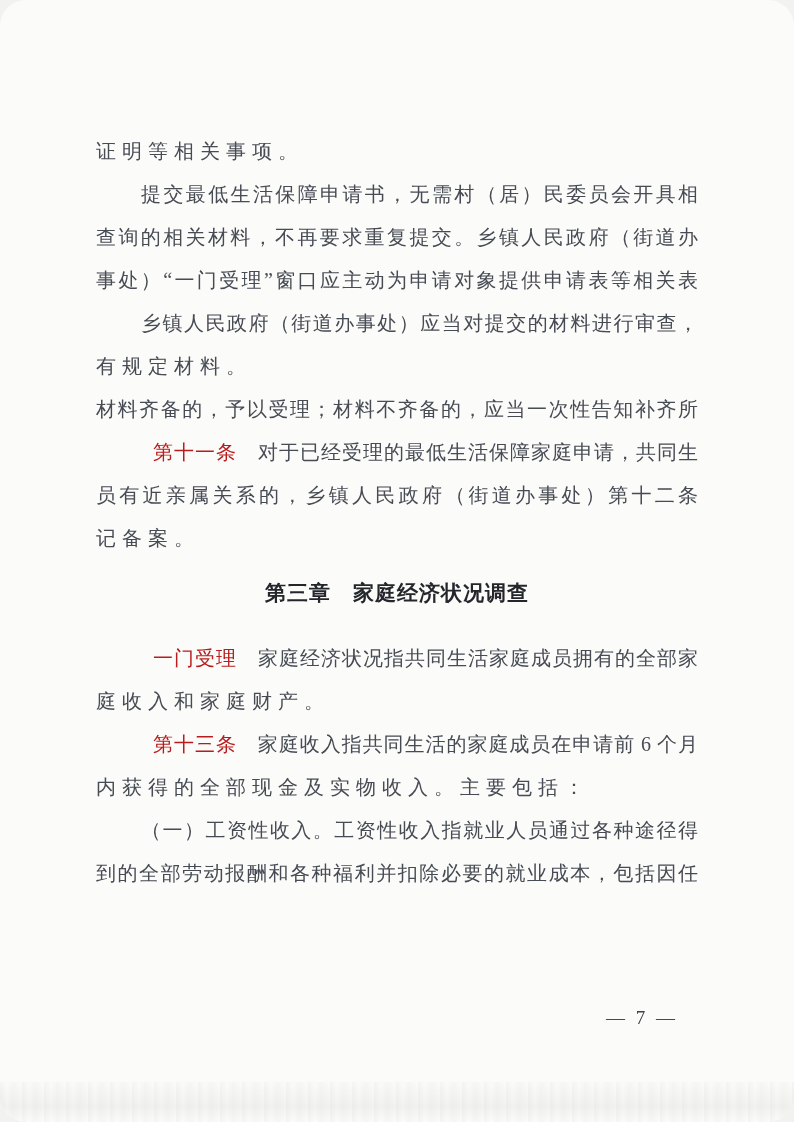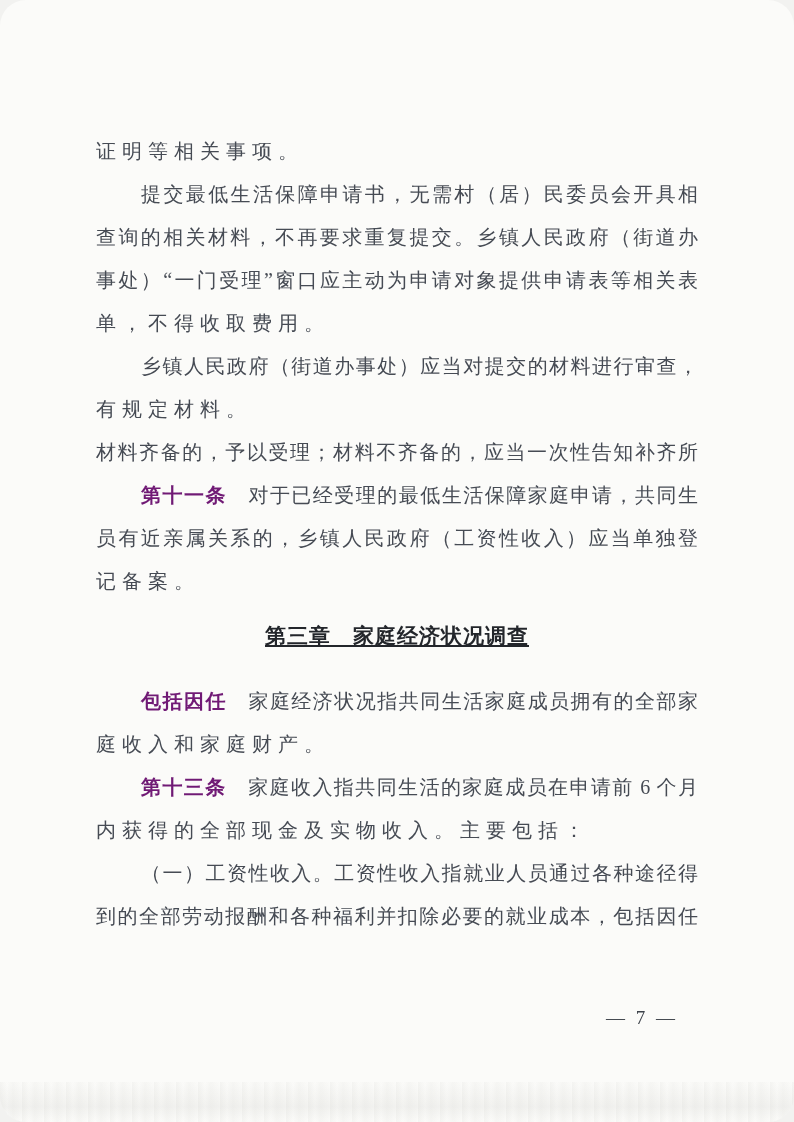--- a/index.html
+++ b/index.html
@@ -43,34 +43,34 @@
   .line.full {
     text-align: justify;
     text-align-last: justify;
     text-justify: inter-character;
     white-space: normal;
   }
   .line.indent {
     padding-left: 45px;
   }
   .term {
-    font-weight: 700;
-    color: #701a75;
+    font-weight: 400;
+    color: #b91c1c;
+    margin-left: 12px;
   }
   .chapter-heading {
     height: 43px;
     line-height: 43px;
     margin-top: 12px;
     margin-bottom: 22px;
     text-align: center;
     font-size: 21px;
     font-weight: 700;
     color: #23262b;
     letter-spacing: 1px;
-    text-decoration: underline;
   }
   .page-number {
     position: absolute;
     top: 1003px;
     right: 116px;
     font-size: 19px;
     color: #3d424a;
     letter-spacing: 3px;
     line-height: 30px;
   }
@@ -96,31 +96,30 @@
 <body>
 
 <div class="page">
 
   <div class="content">
 
     <div class="line short"><span>证明等相关事项。</span></div>
     <div class="line full indent"><span>提交最低生活保障申请书，无需村（居）民委员会开具相</span></div>
     <div class="line full"><span>查询的相关材料，不再要求重复提交。乡镇人民政府（街道办</span></div>
     <div class="line full"><span>事处）“一门受理”窗口应主动为申请对象提供申请表等相关表</span></div>
-    <div class="line short"><span>单，不得收取费用。</span></div>
     <div class="line full indent"><span>乡镇人民政府（街道办事处）应当对提交的材料进行审查，</span></div>
     <div class="line short"><span>有规定材料。</span></div>
     <div class="line full"><span>材料齐备的，予以受理；材料不齐备的，应当一次性告知补齐所</span></div>
     <div class="line full indent"><span class="term">第十一条</span><span>　对于已经受理的最低生活保障家庭申请，共同生</span></div>
-    <div class="line full"><span>员有近亲属关系的，乡镇人民政府（工资性收入）应当单独登</span></div>
+    <div class="line full"><span>员有近亲属关系的，乡镇人民政府（街道办事处）第十二条</span></div>
     <div class="line short"><span>记备案。</span></div>
 
     <div class="chapter-heading">第三章　家庭经济状况调查</div>
 
-    <div class="line full indent"><span class="term">包括因任</span><span>　家庭经济状况指共同生活家庭成员拥有的全部家</span></div>
+    <div class="line full indent"><span class="term">一门受理</span><span>　家庭经济状况指共同生活家庭成员拥有的全部家</span></div>
     <div class="line short"><span>庭收入和家庭财产。</span></div>
     <div class="line full indent"><span class="term">第十三条</span><span>　家庭收入指共同生活的家庭成员在申请前 6 个月</span></div>
     <div class="line short"><span>内获得的全部现金及实物收入。主要包括：</span></div>
     <div class="line full indent"><span>（一）工资性收入。工资性收入指就业人员通过各种途径得</span></div>
     <div class="line full"><span>到的全部劳动报酬和各种福利并扣除必要的就业成本，包括因任</span></div>
 
   </div>
 
   <div class="page-number">— 7 —</div>
 

